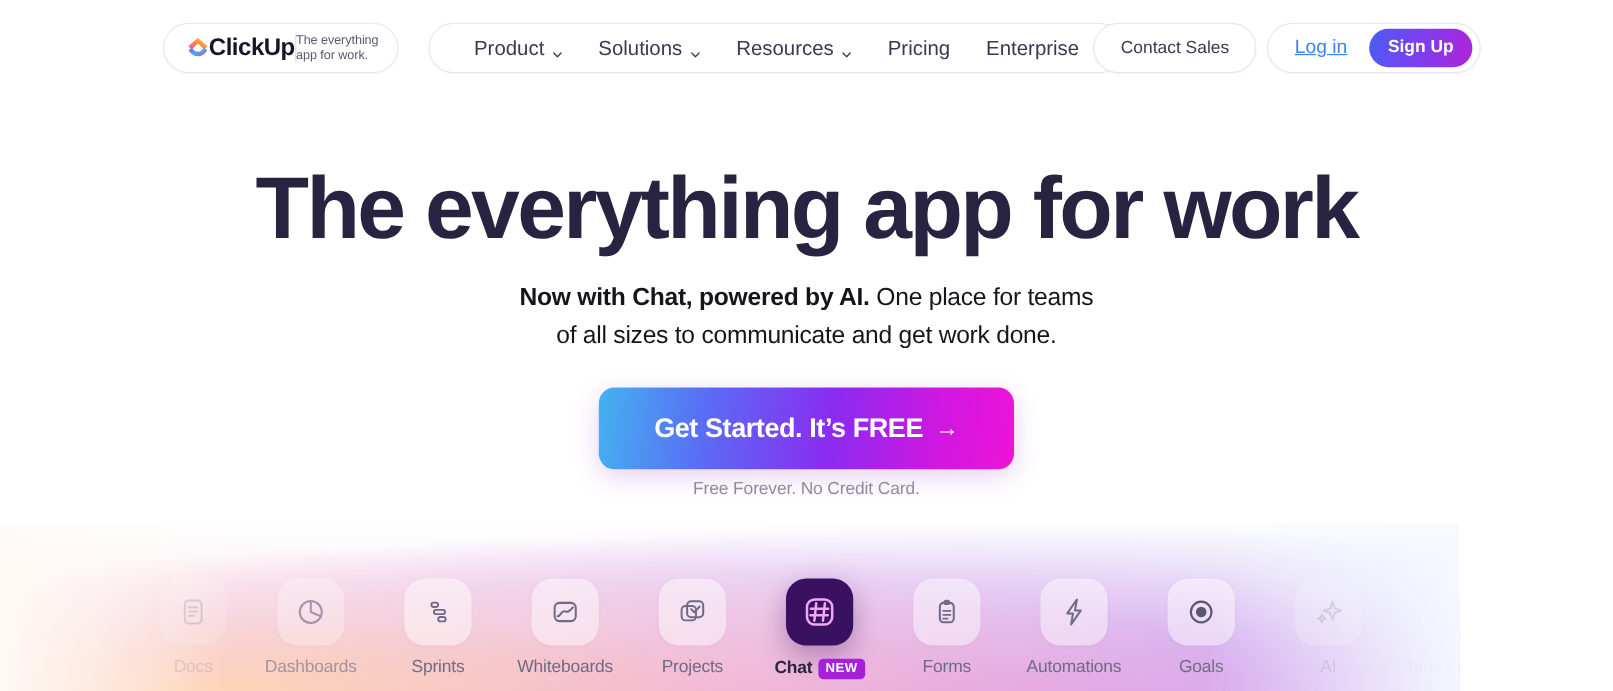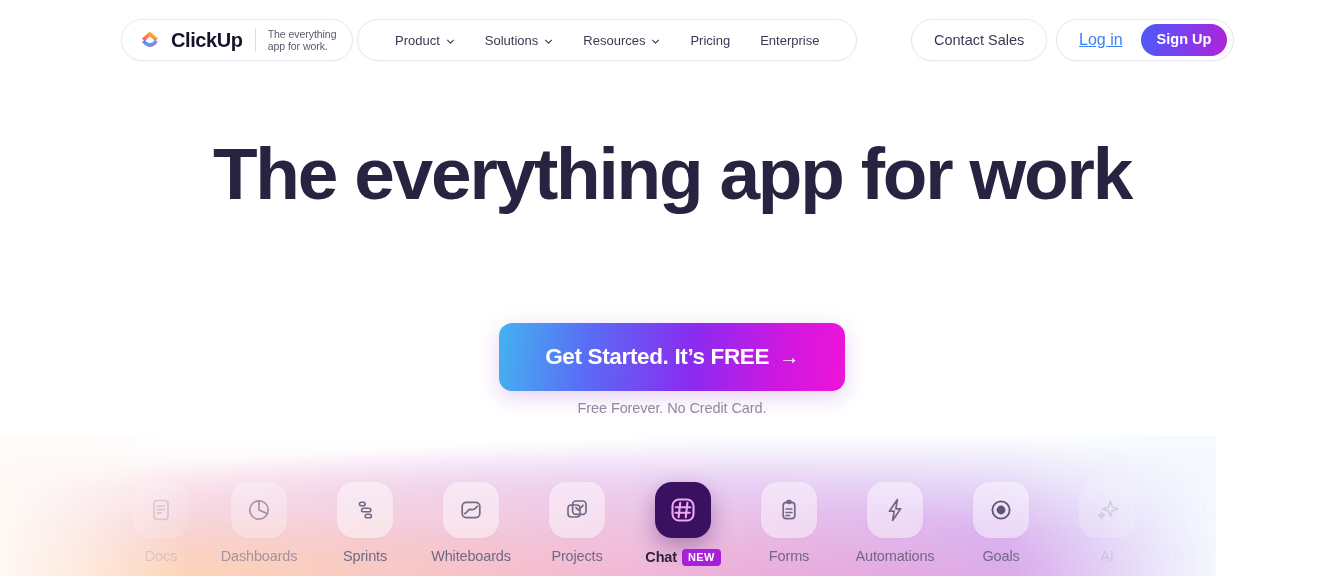--- a/index.html
+++ b/index.html
@@ -18,38 +18,38 @@
     display:flex; align-items:center; z-index:30;
     background:#ffffff;
   }
   .pill {
     background:#ffffff;
     border:1px solid #e9e6f2;
     border-radius:999px;
     display:flex; align-items:center;
     box-shadow:0 1px 2px rgba(40,30,80,.035);
   }
-  .logo-pill { position:absolute; left:121px; top:19px; height:42px; padding:0 16px 0 17px; gap:12px; }
+  .logo-pill { position:absolute; left:136px; top:19px; height:42px; padding:0 16px 0 17px; }
   .logo-mark { width:22px; height:22px; position:relative; flex:none; }
   .logo-mark svg { display:block; width:22px; height:22px; }
   .logo-word {
     font-size:20px; font-weight:700; color:#14142b;
     letter-spacing:-.4px; line-height:1; white-space:nowrap;
     margin-left:-2px;
   }
   .logo-div { width:1px; height:24px; background:#dedae9; }
   .logo-tag {
     font-size:10.5px; line-height:12.5px; color:#5c5870;
     white-space:nowrap; letter-spacing:-.05px;
   }
 
   .nav-pill { position:absolute; left:357px; top:19px; height:42px; padding:0 22px; gap:0; }
   .nav-item {
-    display:flex; gap:6px;
-    font-size:13px; color:#3c3852; padding:0 15px;
+    display:flex; align-items:center; gap:6px;
+    font-size:17px; color:#3c3852; padding:0 15px;
     white-space:nowrap; cursor:pointer; line-height:1;
   }
   .chev { display:block; width:9px; height:9px; flex:none; margin-top:1px; }
 
   .sales-pill { position:absolute; left:911px; top:19px; height:42px; padding:0 22px; }
   .sales-pill span { font-size:14.5px; color:#3c3852; white-space:nowrap; }
 
   .auth-pill { position:absolute; left:1056px; top:19px; height:42px; padding:0 6px 0 0; gap:0; }
   .login-btn {
     font-size:16px; color:#3b82f6; padding:0 18px 0 22px;
@@ -219,20 +219,24 @@
 
     <div class="pill auth-pill">
       <span class="login-btn">Log in</span>
       <button class="signup-btn">Sign Up</button>
     </div>
   </div>
 
   <div class="hero">
     <h1 class="headline">The everything app for work</h1>
 
+    <p class="sub">
+      <b>Now with Chat, powered by AI.</b><span> One place for teams</span><br>
+      <span>of all sizes to communicate and get work done.</span>
+    </p>
 
     <div class="cta-wrap">
       <button class="cta">
         <span>Get Started. It’s FREE</span>
         <span class="cta-arrow">→</span>
       </button>
     </div>
 
     <p class="finep">Free Forever. No Credit Card.</p>
   </div>

